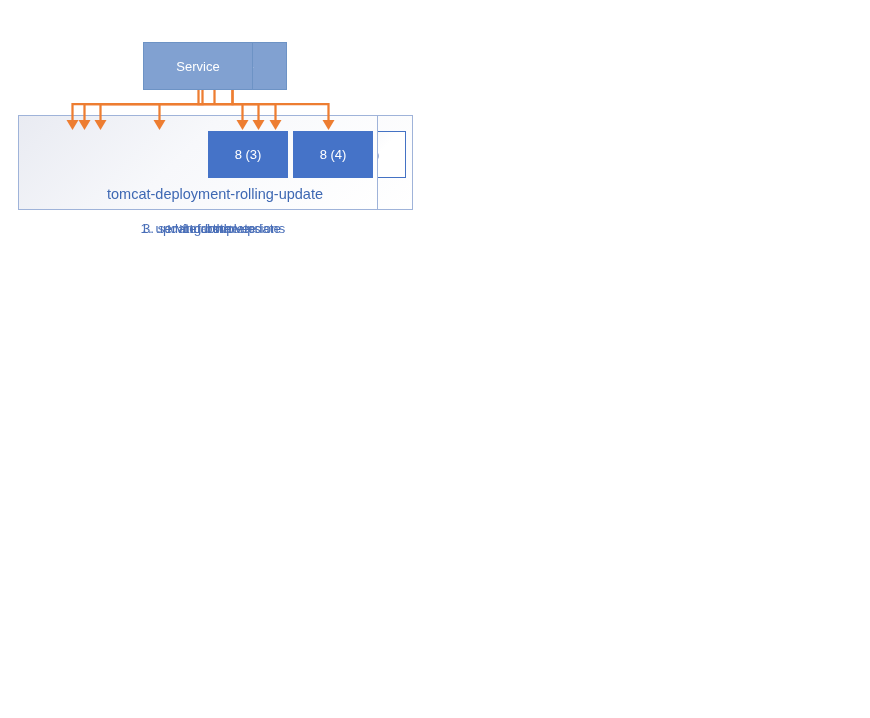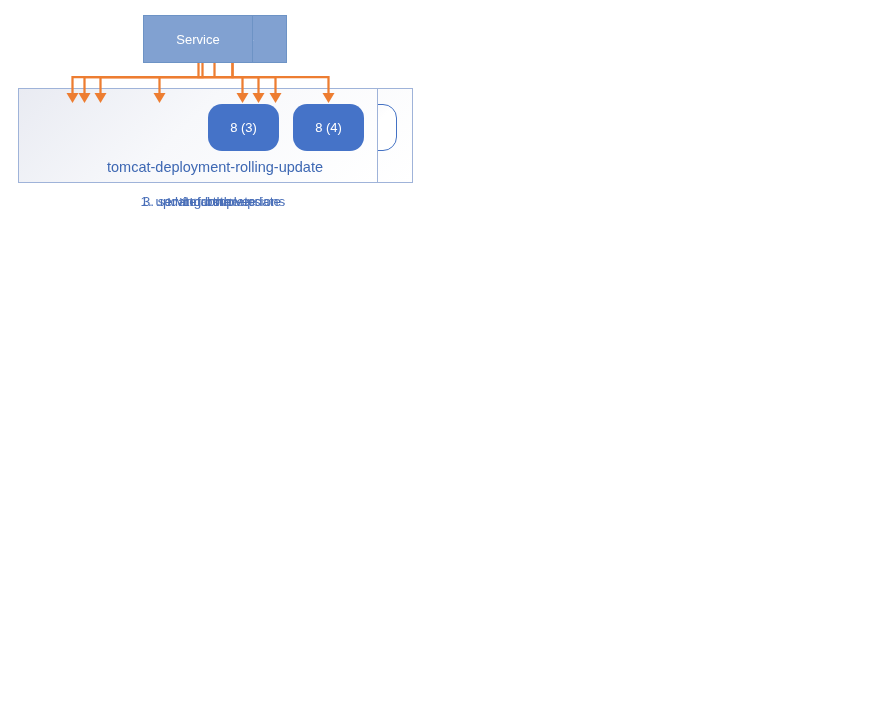--- a/index.html
+++ b/index.html
@@ -1,21 +1,21 @@
 <!DOCTYPE html>
 <html><head>
 <meta charset="utf-8">
 <style>
   html,body { margin:0; padding:0; background:#ffffff; }
   #canvas {
     position:relative; width:870px; height:718px;
     font-family:"Liberation Sans", "DejaVu Sans", sans-serif;
     background:#ffffff; overflow:hidden;
   }
-  .panel { position:absolute; width:435px; height:245px; }
+  .panel { position:absolute; width:435px; height:245px;margin-top:27px; }
   .panel-1 { left:4px;   top:0;font-family:Liberation Serif, serif;   }
   .panel-2 { left:435; top:0;   }
   .panel-3 { left:16px;   top:245; }
   .panel-4 { left:435; top:245; }
   .panel-5 { left:0;   top:490; height:228px; }
 
   .service {
     position:absolute; top:15px; width:110px; height:48px;
     background:#81A1D1; border:1px solid #6d93c5;
     color:#ffffff; font-size:13px;
@@ -27,23 +27,23 @@
 
   .deploy-box {
     position:absolute; top:88px; height:95px;
     background:linear-gradient(135deg, #e9ebf2 0%, #f7f8fb 45%, #ffffff 100%);
     border:1.3px solid #9fb3d9; box-sizing:border-box; z-index:0;
   }
   .typeA .deploy-box { left:18px; width:360px; }
   .typeB .deploy-box { left:50px; width:363px; }
 
   .pod {
-    position:absolute; top:15px; width:71px; height:47px;
+    position:absolute; top:15px; width:80px; height:47px;
     display:flex; align-items:center; justify-content:center;
-    font-size:13px; box-sizing:border-box; z-index:2;border-radius:14px;
+    font-size:13px; box-sizing:border-box; z-index:2;
   }
   .pod[data-state="active"]     { background:#4573C8; color:#ffffff; }
   .pod[data-state="terminated"] { background:#BFBFBF; color:#DCDCDC; }
   .pod[data-state="pending"]    {
     background:linear-gradient(135deg,#eef0f5 0%,#ffffff 60%);
     border:1.4px solid #4472C4; color:#3E5EA9;
   }
 
   .panel-1 .pod-a { left:14px; }  .panel-1 .pod-b { left:100px; }
   .panel-2 .pod-a { left:17px; }  .panel-2 .pod-b { left:102px; } .panel-2 .pod-c { left:188px; }

